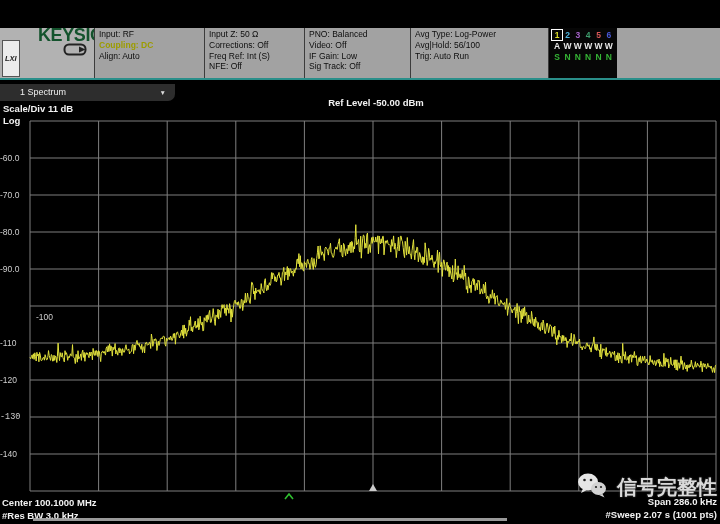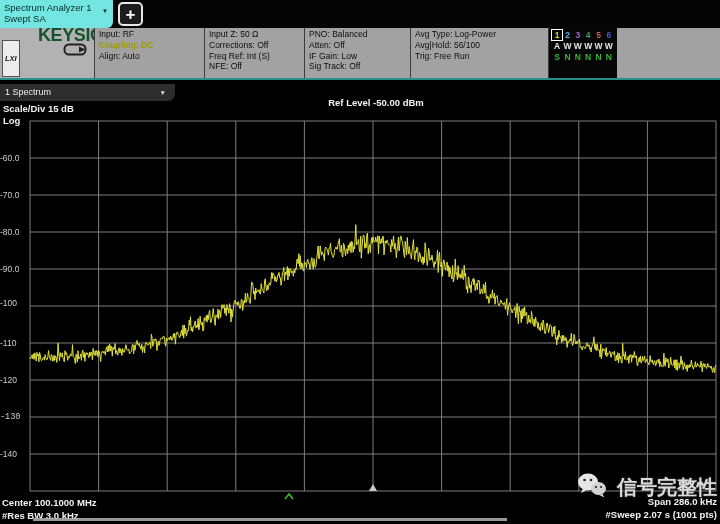--- a/index.html
+++ b/index.html
@@ -24,45 +24,37 @@
   .logorow{display:flex;justify-content:space-between;align-items:center;padding:2px 3px 0 3px;}
   .modeletter{font-size:10px;font-weight:bold;color:#111;}
   .lxi{position:absolute;left:2px;bottom:1px;background:#ececec;color:#222;font-size:7.5px;
        font-style:italic;font-weight:bold;padding:13px 2px;border:1px solid #555;line-height:9px;}
   .tracespanel{width:68px;background:#060606;border-right:none;padding:2px 3px;}
   .leg{display:grid;grid-template-columns:repeat(6,1fr);row-gap:1px;text-align:center;}
   .leg span{font-size:8.5px;font-weight:bold;line-height:10px;}
   
   .display{position:absolute;left:0;top:80px;width:720px;height:444px;background:#000;}
   .measel{position:absolute;left:0;top:4px;width:175px;height:17px;background:#2d2d2d;color:#f0f0f0;
-          font-size:9px;line-height:17px;padding-left:5px;box-sizing:border-box;border-radius:0 0 7px 0;}
+          font-size:9px;line-height:17px;padding-left:20px;box-sizing:border-box;border-radius:0 0 7px 0;}
   .measel .arr{position:absolute;right:9px;top:0;font-size:6.5px;color:#ddd;}
   .scalediv{position:absolute;left:3px;top:23px;color:#f2f2f2;font-size:9.5px;font-weight:bold;}
   .loglab{position:absolute;left:3px;top:35px;color:#f2f2f2;font-size:9.5px;font-weight:bold;}
   .reflevel{position:absolute;left:16px;top:17px;width:720px;text-align:center;color:#f2f2f2;
             font-size:9.5px;font-weight:bold;}
   .ylab{position:absolute;width:27px;text-align:left;color:#cfcfcf;font-size:8.5px;}
   .annc{position:absolute;color:#f2f2f2;font-size:9.5px;font-weight:bold;white-space:nowrap;}
   .wm{position:absolute;right:3px;top:392px;display:flex;align-items:center;gap:10px;z-index:5;}
   .wm .wmtxt{color:#dadada;font-size:20px;font-weight:bold;text-shadow:0 0 2px #555;}
   .pbar{position:absolute;left:33px;top:438px;width:474px;height:3px;background:#b4b4b4;opacity:.85;}
 </style>
 </head>
 <body>
 
 <div class="screen">
 
-  <div class="tabbar">
-    <div class="tab">
-      <div>Spectrum Analyzer 1</div>
-      <div>Swept SA</div>
-      <span class="arr">▼</span>
-    </div>
-    <div class="plusbtn">+</div>
-  </div>
 
   <div class="header">
     <div class="hpanel logo">
       <div class="brand">KEYSIGHT</div>
       <div class="logorow">
         <span class="modeletter">L</span>
         <span>
           <svg width="24" height="13" viewBox="0 0 24 13">
             <rect x="1.5" y="1.5" width="21" height="10" rx="4.5" fill="none" stroke="#222" stroke-width="2"></rect>
             <polygon points="16,3.5 22.5,6.5 16,9.5" fill="#222"></polygon>
@@ -81,29 +73,29 @@
     <div class="hpanel" style="width:100px">
       <div>Input Z: 50 Ω</div>
       <div>Corrections: Off</div>
       <div>Freq Ref: Int (S)</div>
       <div>NFE: Off</div>
     </div>
 
 
     <div class="hpanel" style="width:106px">
       <div>PNO: Balanced</div>
-      <div>Atten: Off</div>
+      <div>Video: Off</div>
       <div>IF Gain: Low</div>
       <div>Sig Track: Off</div>
     </div>
 
     <div class="hpanel" style="width:138px">
       <div>Avg Type: Log-Power</div>
       <div>Avg|Hold: 56/100</div>
-      <div>Trig: Free Run</div>
+      <div>Trig: Auto Run</div>
     </div>
 
     <div class="hpanel tracespanel">
       <div class="leg" id="legend-grid">
           <span style="color: rgb(220, 220, 40); outline: rgb(255, 255, 255) solid 1px;">1</span>
           <span style="color: rgb(79, 182, 224);">2</span>
           <span style="color: rgb(168, 100, 204);">3</span>
           <span style="color: rgb(63, 158, 110);">4</span>
           <span style="color: rgb(216, 88, 88);">5</span>
           <span style="color: rgb(72, 88, 216);">6</span>
@@ -121,30 +113,30 @@
           <span style="color: rgb(53, 181, 53);">N</span>
         </div>
     </div>
   </div>
 
   <div class="display">
     <div class="measel">
       <span>1 Spectrum</span>
       <span class="arr">▼</span>
     </div>
-    <div class="scalediv">Scale/Div 15 dB</div>
+    <div class="scalediv">Scale/Div 11 dB</div>
     <div class="loglab">Log</div>
     <div class="reflevel">Ref Level -50.00 dBm</div>
 
     <div id="ylabels">
         <div class="ylab" style="left: 0px; top: 73px;">-60.0</div>
         <div class="ylab" style="left: 0px; top: 110px;">-70.0</div>
         <div class="ylab" style="left: 0px; top: 147px;">-80.0</div>
         <div class="ylab" style="left: 0px; top: 184px;">-90.0</div>
-        <div class="ylab" style="left: 0px; top: 218px;">-100</div>
+        <div class="ylab" style="left: 0px; top: 232px; padding-left: 36px;">-100</div>
         <div class="ylab" style="left: 0px; top: 258px;">-110</div>
         <div class="ylab" style="left: 0px; top: 295px;">-120</div>
         <div class="ylab" style="left: 0px; top: 332px; font-family: Liberation Mono, monospace;">-130</div>
         <div class="ylab" style="left: 0px; top: 369px;">-140</div>
       </div>
 
     <svg id="plot" width="720" height="444" style="position:absolute;left:0;top:0">
       <g id="grid">
           <line x1="30" x2="30" y1="41" y2="411" stroke="#7f7f7f" stroke-width="1"></line>
           <line x1="98.6" x2="98.6" y1="41" y2="411" stroke="#7f7f7f" stroke-width="1"></line>

